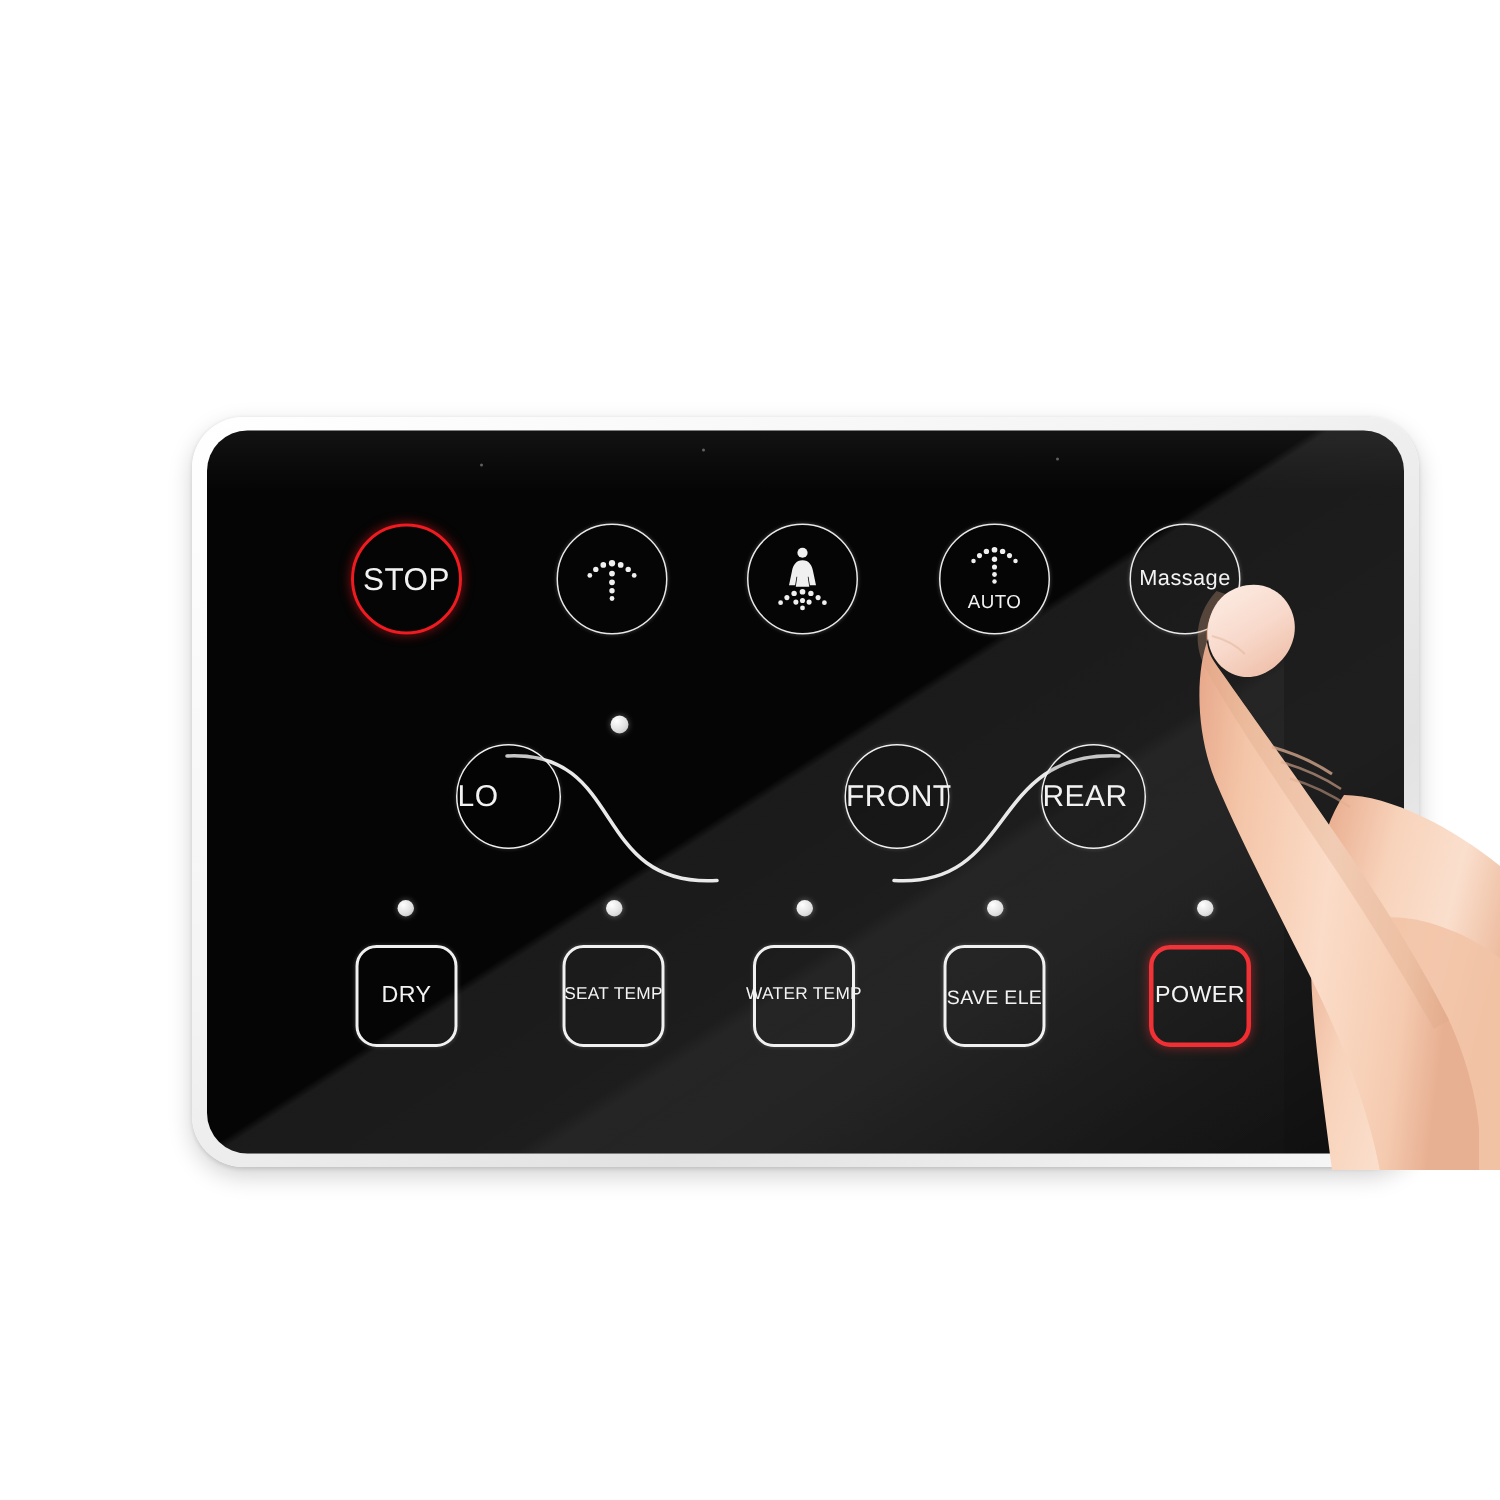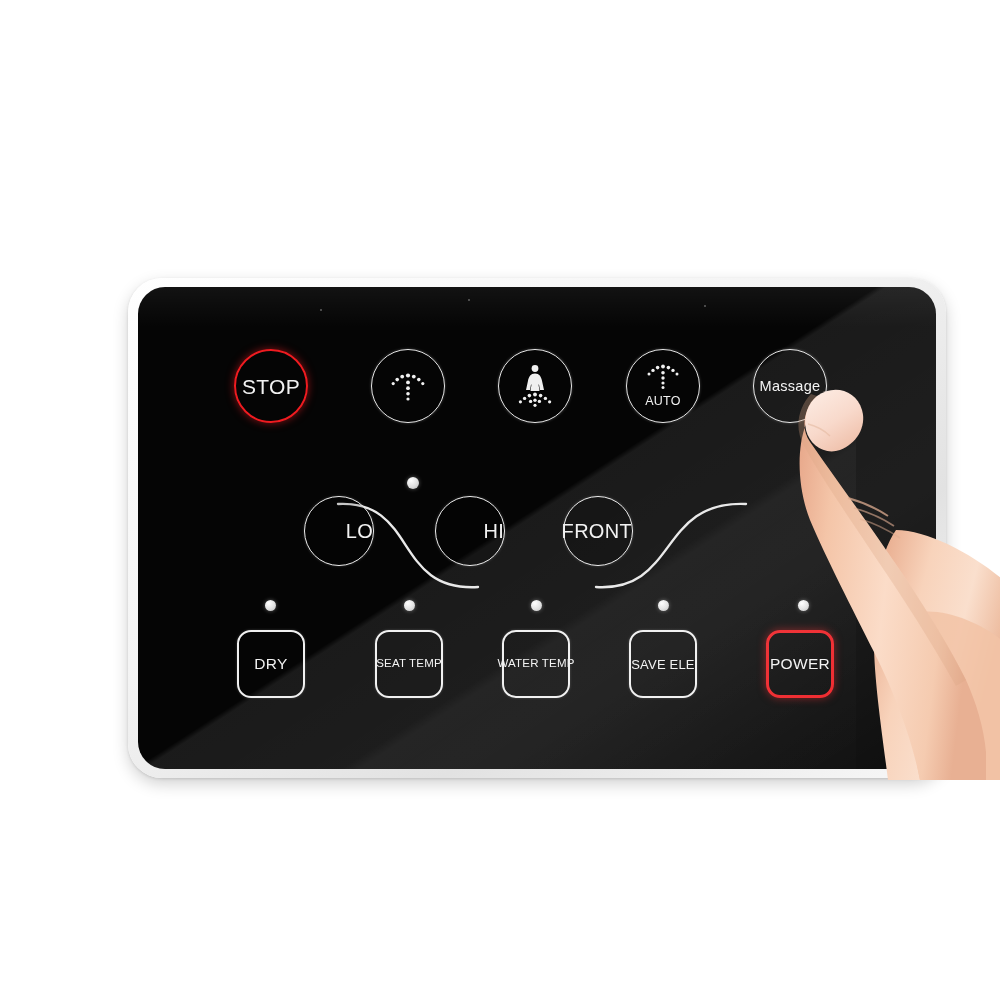--- a/index.html
+++ b/index.html
@@ -91,21 +91,21 @@
   .circ .btn-label.stop{font-size:21px;font-weight:400;}
   .circ .btn-label.massage{font-size:14.5px;font-weight:400;}
 
   
   .circ2{
     position:absolute;
     width:70px;height:70px;
     border-radius:50%;
     border:1.8px solid #efefef;
     box-sizing:border-box;
-    display:flex;align-items:center;justify-content:flex-end;
+    display:flex;align-items:center;justify-content:flex-start;
     box-shadow:0 0 3px rgba(255,255,255,.2);
     background:rgba(0,0,0,.15);
     z-index:3;
   }
   .circ2 .btn-label{font-size:20px;}
   .circ2 .btn-label.small{font-size:20px;}
   .link-svg{position:absolute;z-index:2;pointer-events:none;}
 
   
   .sq{
@@ -229,30 +229,30 @@
 
     <div class="led" style="left:269px;top:190px;"></div>
 
     <svg class="link-svg" style="left:160px;top:205px;" width="220" height="110" viewBox="0 0 220 110">
       <path d="M40 12 C 120 8, 95 100, 180 95" fill="none" stroke="#e9e9e9" stroke-width="2.4" stroke-linecap="round"></path>
     </svg>
 
     <div class="circ2" style="left:166px;top:209px;">
       <span class="btn-label">LO</span>
     </div>
-    <div class="circ2" style="left:297px;top:209px;">
-      <span class="btn-label">HI</span>
-    </div>
 
     <svg class="link-svg" style="left:420px;top:205px;" width="230" height="110" viewBox="0 0 230 110">
       <path d="M38 95 C 120 100, 100 8, 188 12" fill="none" stroke="#e9e9e9" stroke-width="2.4" stroke-linecap="round"></path>
     </svg>
 
     <div class="circ2" style="left:425px;top:209px;">
       <span class="btn-label small">FRONT</span>
+    </div>
+    <div class="circ2" style="left:556px;top:209px;">
+      <span class="btn-label small">REAR</span>
     </div>
 
     <div class="led small" style="left:127px;top:313px;"></div>
     <div class="led small" style="left:266px;top:313px;"></div>
     <div class="led small" style="left:393px;top:313px;"></div>
     <div class="led small" style="left:520px;top:313px;"></div>
     <div class="led small" style="left:660px;top:313px;"></div>
 
     <div class="sq" style="left:99px;top:343px;">
       <span class="btn-label">DRY</span>

